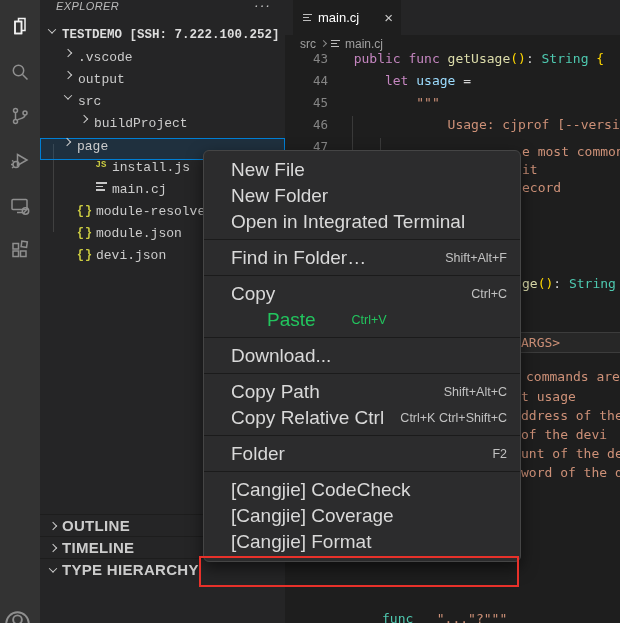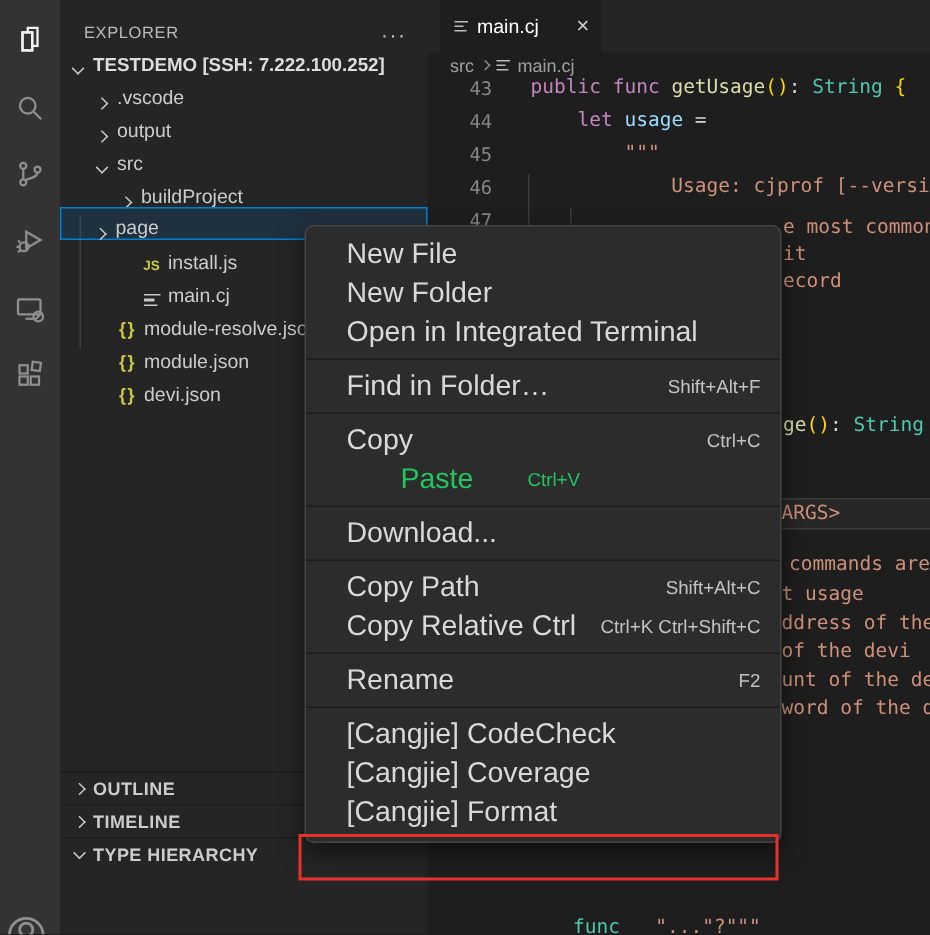--- a/index.html
+++ b/index.html
@@ -8,42 +8,42 @@
   .root { position:relative; width:620px; height:623px; overflow:hidden; background:#1e1e1e; }
 
   
   .activitybar { position:absolute; left:0; top:0; width:40px; height:623px; background:#333333; z-index:3; }
   .ab-icon { position:absolute; left:0; width:40px; height:40px; display:flex; align-items:center; justify-content:center; cursor:pointer; }
   .ab-icon svg { stroke:#8f8f8f; fill:none; stroke-width:1.5; }
   .ab-icon.active svg { stroke:#f2f2f2; }
 
   
   .sidebar { position:absolute; left:40px; top:0; width:245px; height:623px; background:#252526; z-index:2; }
-  .side-header { height:28px; display:flex; align-items:flex-end; padding:0 14px 0 16px; }
+  .side-header { height:28px; display:flex; align-items:flex-start; padding:0 14px 0 16px;font-style:italic; }
   .side-title { font-size:11px; color:#bbbbbb; letter-spacing:.4px; }
   .more-actions { margin-left:auto; color:#c5c5c5; font-size:14px; letter-spacing:1px; cursor:pointer; line-height:10px; }
   .tree { position:absolute; left:0; right:0; top:28px; }
-  .tree-item { height:22px; display:flex; align-items:flex-end; color:#cccccc; font-size:13px; cursor:pointer; position:relative; white-space:nowrap; }
+  .tree-item { height:22px; display:flex; align-items:flex-start; color:#cccccc; font-size:13px; cursor:pointer; position:relative; white-space:nowrap;font-family:Liberation Mono, monospace; }
   .tree-item.root-item .tlabel { font-weight:bold; color:#dddddd; font-size:12.5px; }
   .tree-item.selected { background:rgba(0,120,212,0.14); border:1px solid #007fd4; }
   .twisty { width:16px; display:flex; align-items:center; justify-content:center; flex:0 0 16px; }
   .tw { width:6px; height:6px; border-right:1.4px solid #cccccc; border-bottom:1.4px solid #cccccc; display:inline-block; }
   .tw-r { transform:rotate(-45deg); }
   .tw-d { transform:rotate(45deg) translate(-1px,-1px); }
   .ticon { width:18px; flex:0 0 18px; display:flex; align-items:center; justify-content:center; }
   .fi-js { color:#cbcb41; font-size:9px; font-weight:bold; }
   .fi-json { color:#cbcb41; font-size:12px; font-weight:bold; letter-spacing:1px; }
   .fi-cj { display:inline-flex; flex-direction:column; gap:2px; width:11px; }
   .fi-cj i { display:block; height:1.5px; background:#c8c8c8; }
   .fi-cj i:nth-child(1){ width:11px; } .fi-cj i:nth-child(2){ width:7px; } .fi-cj i:nth-child(3){ width:9px; }
   .tlabel { margin-left:2px; }
   .tree-guide { position:absolute; left:13px; top:116px; width:1px; height:88px; background:#404040; }
 
   .side-sections { position:absolute; left:0; right:0; top:514px; }
-  .section-header { height:22px; display:flex; align-items:center; border-top:1px solid #1d1d1d; color:#cccccc; font-size:12px; font-weight:bold; letter-spacing:.3px; cursor:pointer; padding-left:4px; }
+  .section-header { height:22px; display:flex; align-items:center; border-top:1px solid #1d1d1d; color:#cccccc; font-size:15px; font-weight:bold; letter-spacing:.3px; cursor:pointer; padding-left:4px; }
   .section-header .twisty { width:18px; flex:0 0 18px; }
   .side-bottom-fill { height:43px; background:#252526; }
 
   
   .editor { position:absolute; left:285px; top:0; right:0; height:623px; background:#1e1e1e; overflow:hidden; z-index:1; }
   .tabbar { height:35px; background:#252526; display:flex; }
   .tab { margin-left:8px; width:108px; background:#1e1e1e; display:flex; align-items:center; padding:0 8px 0 10px; gap:6px; cursor:pointer; }
   .tab-label { color:#ffffff; font-size:13px; }
   .tab-close { margin-left:auto; color:#cccccc; font-size:15px; cursor:pointer; line-height:1; }
   .breadcrumbs { height:17px; display:flex; align-items:center; gap:5px; padding-left:15px; color:#a0a0a0; font-size:12px; }
@@ -349,21 +349,21 @@
       <div class="menu-item">
     <span class="mi-label">Copy Path</span>
     <span class="mi-key">Shift+Alt+C</span>
   </div>
       <div class="menu-item">
     <span class="mi-label">Copy Relative Ctrl</span>
     <span class="mi-key">Ctrl+K Ctrl+Shift+C</span>
   </div>
       <div class="menu-sep"></div>
       <div class="menu-item">
-    <span class="mi-label">Rename</span>
+    <span class="mi-label">Folder</span>
     <span class="mi-key">F2</span>
   </div>
       <div class="menu-sep"></div>
       <div class="menu-item">
     <span class="mi-label">[Cangjie] CodeCheck</span>
     <span class="mi-key"></span>
   </div>
       <div class="menu-item">
     <span class="mi-label">[Cangjie] Coverage</span>
     <span class="mi-key"></span>

